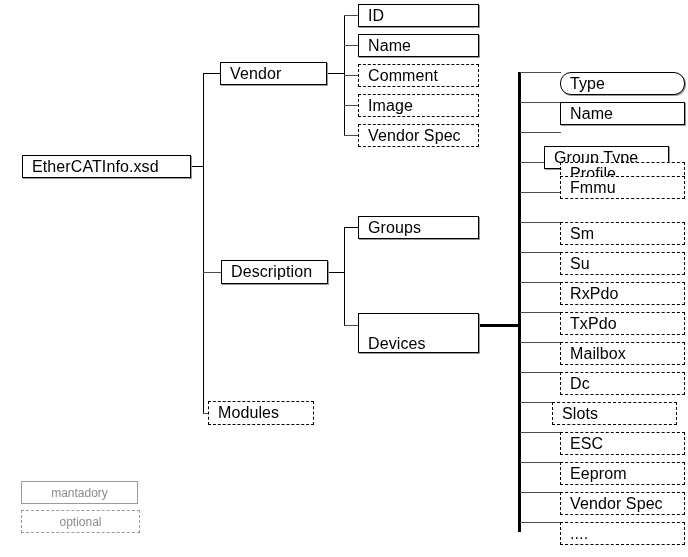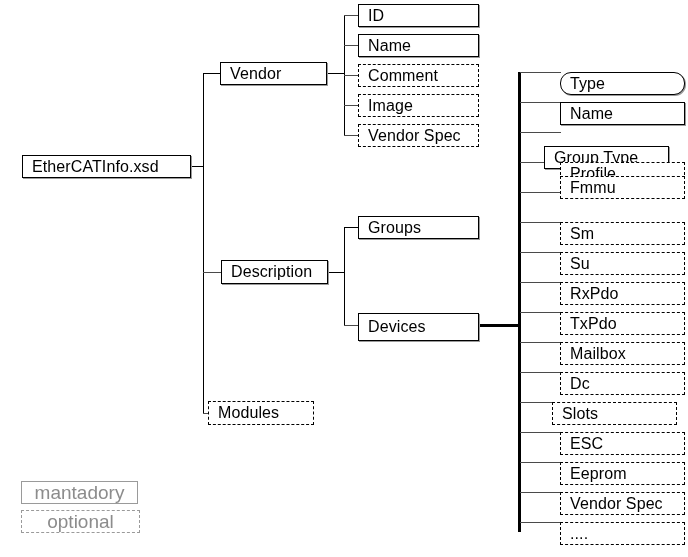--- a/index.html
+++ b/index.html
@@ -42,21 +42,21 @@
   }
   
   .legend-box {
     position: absolute;
     box-sizing: border-box;
     background: #ffffff;
     display: flex;
     align-items: center;
     justify-content: center;
     color: #8c8c8c;
-    font-size: 19px;
+    font-size: 12px;
     line-height: 1;
     white-space: nowrap;
     z-index: 3;
   }
   .legend-box.mandatory {
     border: 1px solid #9a9a9a;
   }
   .legend-box.optional {
     border: 1px dashed #9a9a9a;
   }
@@ -149,21 +149,21 @@
   <div class="node optional" style="left:358px; top:94px; width:121px; height:23px;">
     <span>Image</span>
   </div>
   <div class="node optional" style="left:358px; top:124px; width:121px; height:23px;">
     <span>Vendor Spec</span>
   </div>
 
   <div class="node mandatory" style="left:358px; top:216px; width:121px; height:23px;">
     <span>Groups</span>
   </div>
-  <div class="node mandatory" style="left:358px; top:313px; width:121px; height:28px;">
+  <div class="node mandatory" style="left:358px; top:313px; width:121px; height:40px;align-items:flex-end;">
     <span>Devices</span>
   </div>
 
   <div class="node mandatory" style="left:560px; top:72px; width:125px; height:23px;border-radius:11px;">
     <span>Type</span>
   </div>
   <div class="node mandatory" style="left:560px; top:102px; width:125px; height:23px;">
     <span>Name</span>
   </div>
   <div class="node mandatory" style="left:544px; top:132px; width:125px; height:23px;margin-top:14px;">

